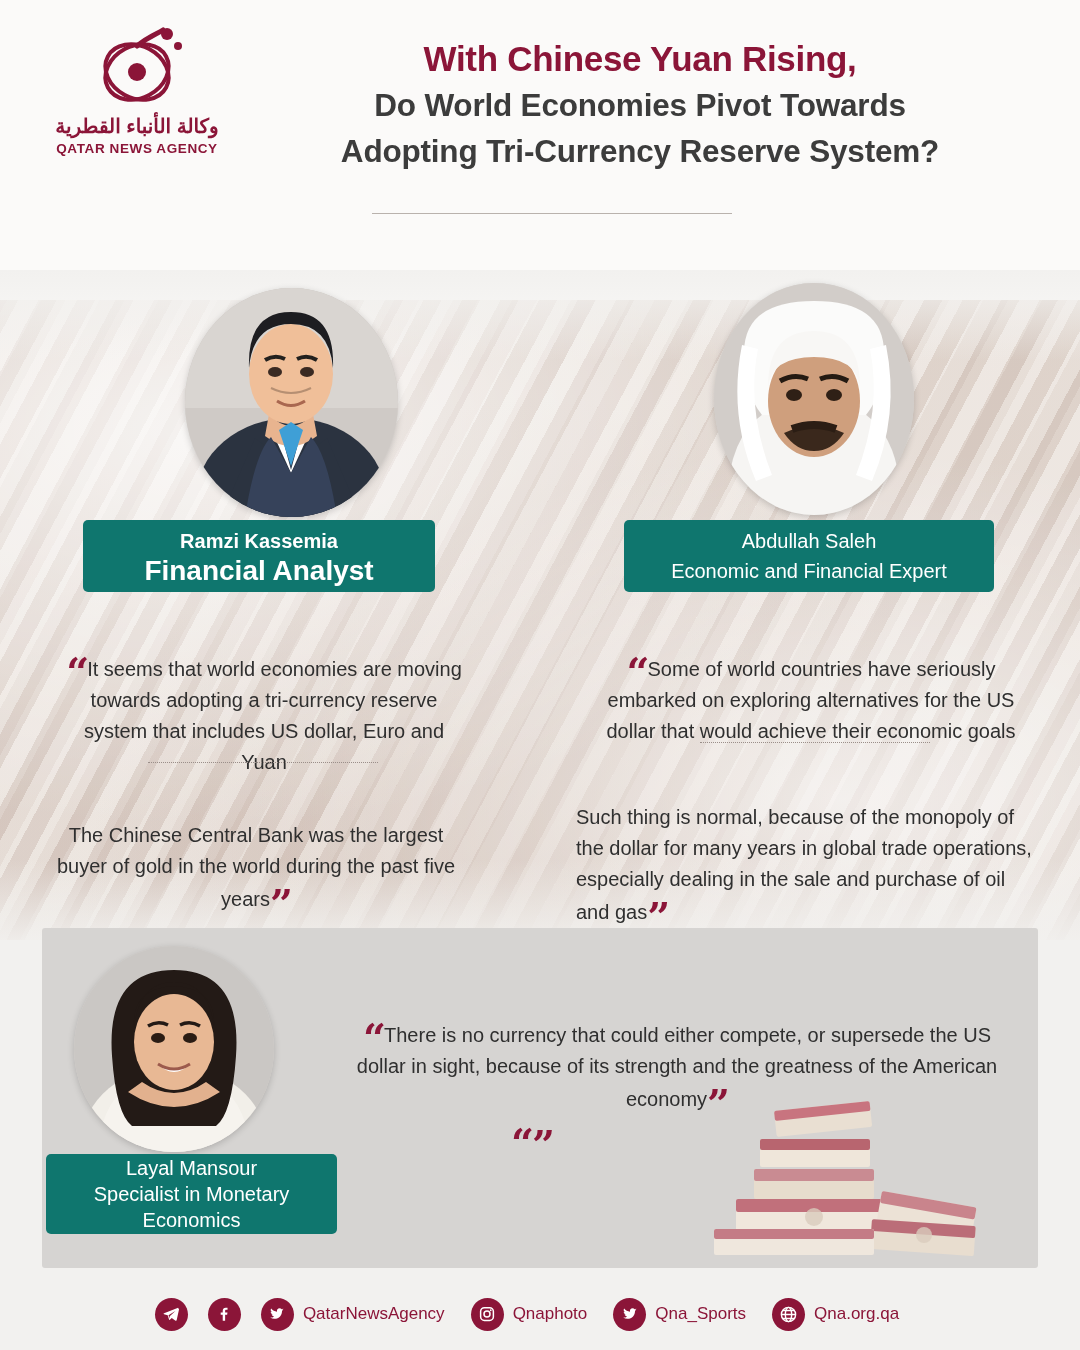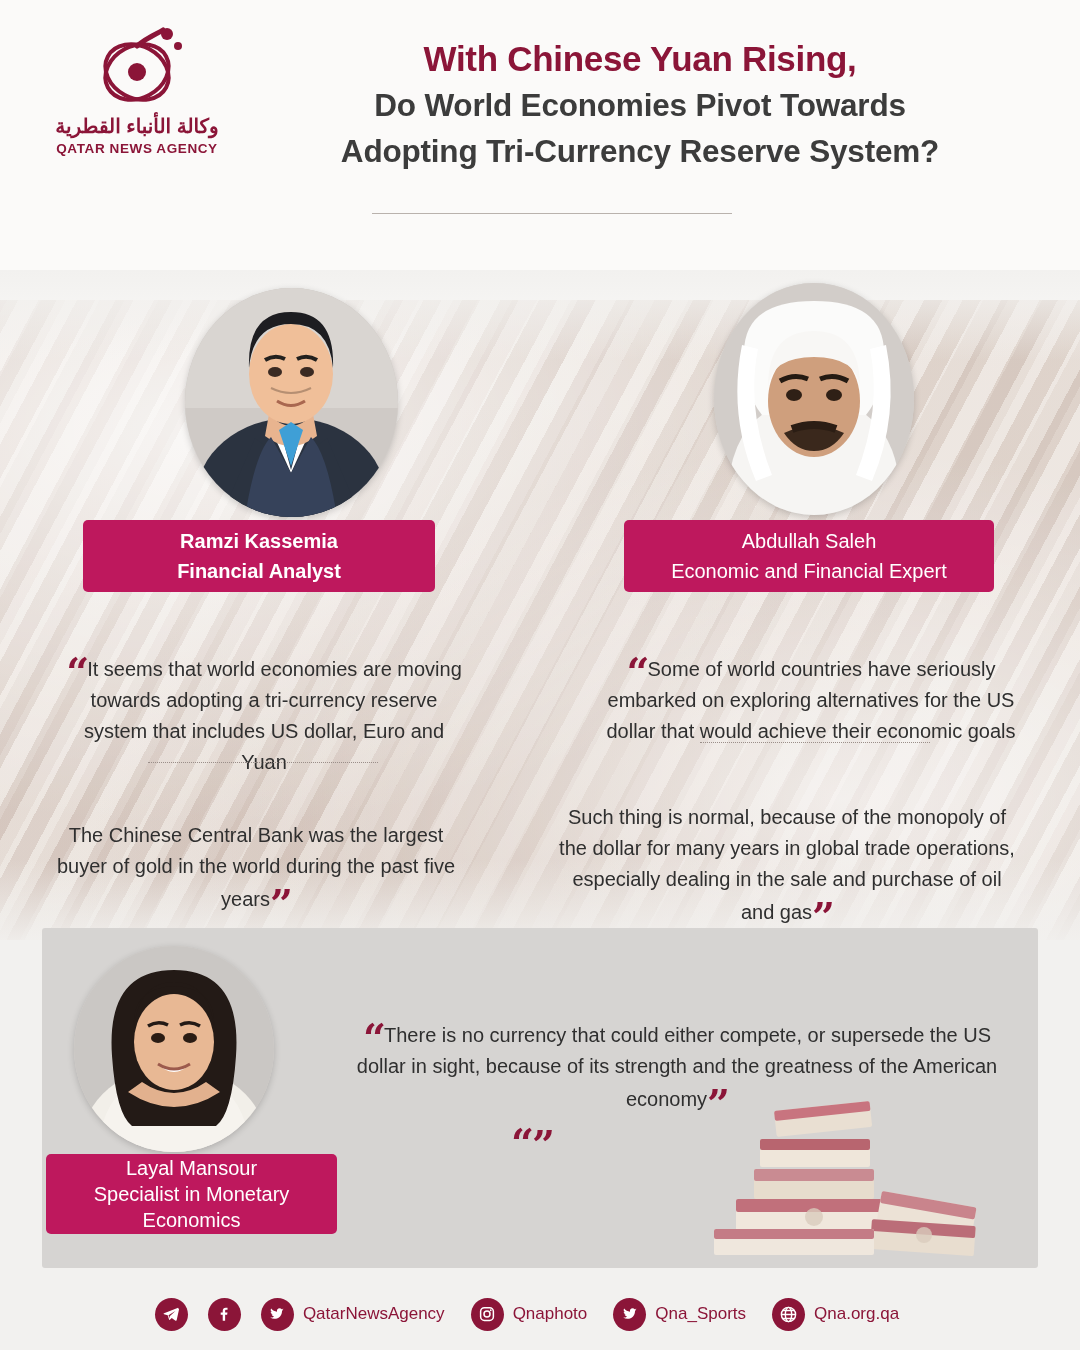--- a/index.html
+++ b/index.html
@@ -89,29 +89,29 @@
   .portrait {
     position: absolute;
     border-radius: 50%;
     overflow: hidden;
     background: #d8d4d0;
     box-shadow: 0 2px 7px rgba(0,0,0,0.18);
   }
 
   .name-plate {
     position: absolute;
-    background: #be185d;
+    background: #0f766e;
     color: #ffffff;
     border-radius: 5px;
     text-align: center;
     display: flex; flex-direction: column; justify-content: center;
     line-height: 30px;
   }
   .name-plate .nm { font-size: 20px; font-weight: bold; }
-  .name-plate .rl { font-size: 20px; font-weight: bold; }
+  .name-plate .rl { font-size: 28px; font-weight: bold; }
   .name-plate.light .nm, .name-plate.light .rl { font-weight: normal; font-size: 20px; }
 
   .quote-block { position: absolute; color: #2f2f2f; font-size: 20px; line-height: 31px; margin-top: 40px; }
   .qmark { color: #8b1538; font-weight: bold; font-size: 27px; letter-spacing: -2px; }
   .qmark-open::before { content: "\201C"; font-family: "DejaVu Serif", serif; font-size: 40px; line-height: 0; position: relative; top: 10px; }
   .qmark-close::after { content: "\201D"; font-family: "DejaVu Serif", serif; font-size: 40px; line-height: 0; position: relative; top: 12px; }
   .dotted-sep {
     position: absolute; height: 0; border-top: 1px dotted #9b8f8a;
   }
 
@@ -227,21 +227,21 @@
   </div>
   <div class="name-plate light" style="left:624px; top:520px; width:370px; height:72px;">
     <div class="nm">Abdullah Saleh</div>
     <div class="rl">Economic and Financial Expert</div>
   </div>
 
   <div class="quote-block" style="left:596px; top:612px; width:430px; text-align:center;">
     <span class="qmark qmark-open"></span><span>Some of world countries have seriously embarked on exploring alternatives for the US dollar that would achieve their economic goals</span>
   </div>
   <div class="dotted-sep" style="left:700px; top:742px; width:230px;"></div>
-  <div class="quote-block" style="left:557px; top:762px; width:460px; text-align:center;">
+  <div class="quote-block" style="left:576px; top:762px; width:460px; text-align:left;">
     <span>Such thing is normal, because of the monopoly of the dollar for many years in global trade operations, especially dealing in the sale and purchase of oil and gas</span><span class="qmark qmark-close"></span>
   </div>
 
   <div class="panel">
 
     <div class="portrait" style="left:32px; top:18px; width:200px; height:206px;">
       <svg width="200" height="206" viewBox="0 0 200 206">
         <rect width="200" height="206" fill="#cac7c4"></rect>
         <ellipse cx="100" cy="196" rx="92" ry="76" fill="#f2efe9"></ellipse>
         <path d="M22 206 q8 -58 44 -74 l34 30 l34 -30 q36 16 44 74 Z" fill="#f6f3ee"></path>

